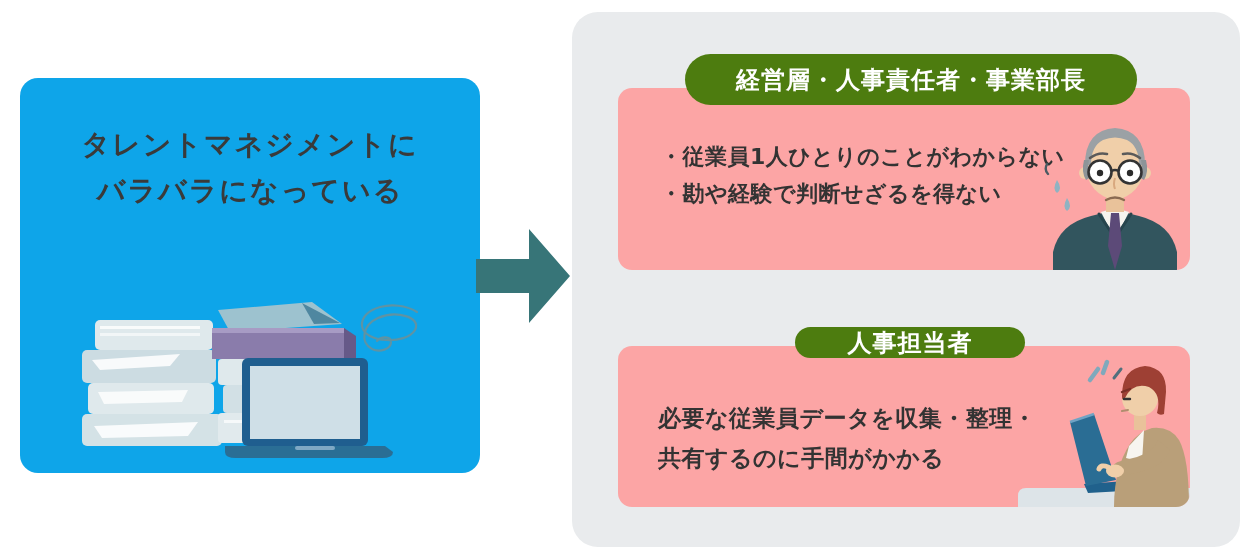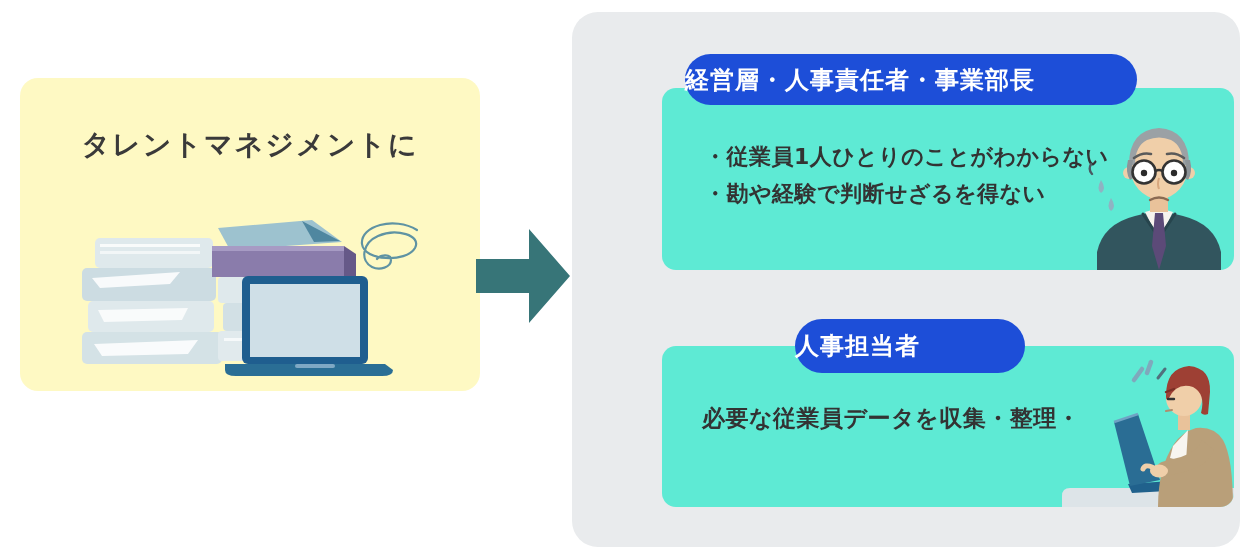--- a/index.html
+++ b/index.html
@@ -1,59 +1,60 @@
 <!DOCTYPE html>
 <html><head>
 <meta charset="utf-8">
 <style>
   * { margin:0; padding:0; box-sizing:border-box; }
   html,body { background:#ffffff; }
   body { font-family:"DejaVu Sans","Liberation Sans",sans-serif; }
   .canvas{ position:relative; width:1252px; height:559px; background:#ffffff; overflow:hidden; }
 
   
-  .left-panel{ position:absolute; left:20px; top:78px; width:460px; height:313px;
-    background:#fef9c3; border-radius:18px; overflow:hidden; }
+  .left-panel{ position:absolute; left:20px; top:78px; width:460px; height:395px;
+    background:#0ea5e9; border-radius:18px; overflow:hidden; }
   .left-title{ position:absolute; left:0; top:44px; width:100%; text-align:center;
     font-size:28px; font-weight:700; color:#3a3a3a; line-height:46px; letter-spacing:2px; }
   .left-illus{ position:absolute; left:0; bottom:0; width:460px; height:173px; }
 
   
   .arrow-svg{ position:absolute; left:476px; top:224px; width:95px; height:104px; }
 
   
   .right-panel{ position:absolute; left:572px; top:12px; width:668px; height:535px;
     background:#e9ebed; border-radius:26px; }
 
-  .card{ position:absolute; background:#5eead4; border-radius:14px; overflow:hidden;margin-left:44px; }
+  .card{ position:absolute; background:#fca5a5; border-radius:14px; overflow:hidden; }
   .card-top{ left:618px; top:88px; width:572px; height:182px; }
   .card-bottom{ left:618px; top:346px; width:572px; height:161px; }
 
-  .pill{ position:absolute; display:flex; align-items:center; 
-    background:#1d4ed8; color:#ffffff; font-weight:700; font-size:24px; letter-spacing:1px;
+  .pill{ position:absolute; display:flex; align-items:center; justify-content:center;
+    background:#4d7c0f; color:#ffffff; font-weight:700; font-size:24px; letter-spacing:1px;
     border-radius:27px; z-index:3; }
   .pill-top{ left:685px; top:54px; width:452px; height:51px; }
-  .pill-bottom{ left:795px; top:319px; width:230px; height:54px; }
+  .pill-bottom{ left:795px; top:327px; width:230px; height:31px; }
 
   .bullets{ position:absolute; left:42px; top:50px; list-style:none;
     font-size:22px; font-weight:600; color:#333333; line-height:37px; letter-spacing:0.5px; }
   .bottom-text{ position:absolute; left:40px; top:52px;
     font-size:23px; font-weight:600; color:#333333; line-height:40px; letter-spacing:0.5px; }
 
   .exec-illus{ position:absolute; right:2px; bottom:0; width:145px; height:150px; }
   .hr-illus{ position:absolute; right:0; bottom:0; width:172px; height:151px; }
 </style>
 </head>
 <body>
 
 <div class="canvas">
 
   <section class="left-panel">
     <div class="left-title">
       <div>タレントマネジメントに</div>
+      <div>バラバラになっている</div>
     </div>
 
     <svg class="left-illus" viewBox="0 0 460 173">
 
       <g>
         <rect x="75" y="20" width="118" height="30" rx="5" fill="#dfe9ec"></rect>
         <rect x="80" y="26" width="100" height="3" fill="#ffffff" opacity="0.8"></rect>
         <rect x="80" y="33" width="100" height="3" fill="#ffffff" opacity="0.6"></rect>
         <rect x="62" y="50" width="134" height="33" rx="5" fill="#ccdce2"></rect>
         <polygon points="72,60 160,54 150,66 80,70" fill="#ffffff" opacity="0.85"></polygon>
@@ -131,20 +132,21 @@
       <path d="M63,80 Q72,75 81,80" fill="none" stroke="#8a6a52" stroke-width="2.4" stroke-linecap="round"></path>
     </svg>
   </div>
   <div class="pill pill-top">
     <span>経営層・人事責任者・事業部長</span>
   </div>
 
   <div class="card card-bottom">
     <div class="bottom-text">
       <div>必要な従業員データを収集・整理・</div>
+      <div>共有するのに手間がかかる</div>
     </div>
     <svg class="hr-illus" viewBox="0 0 172 151">
 
       <path d="M8,132 H172 V151 H0 V140 Q0,132 8,132 Z" fill="#dde4e8"></path>
 
       <polygon points="66,128 150,122 158,132 70,137" fill="#20618c"></polygon>
       <polygon points="52,66 76,58 98,124 68,130" fill="#2a6d94"></polygon>
       <path d="M52,66 L76,58" stroke="#6fa3c4" stroke-width="2.5"></path>
 
       <path d="M72,24 L80,13" stroke="#7fa9bc" stroke-width="4.5" stroke-linecap="round"></path>

